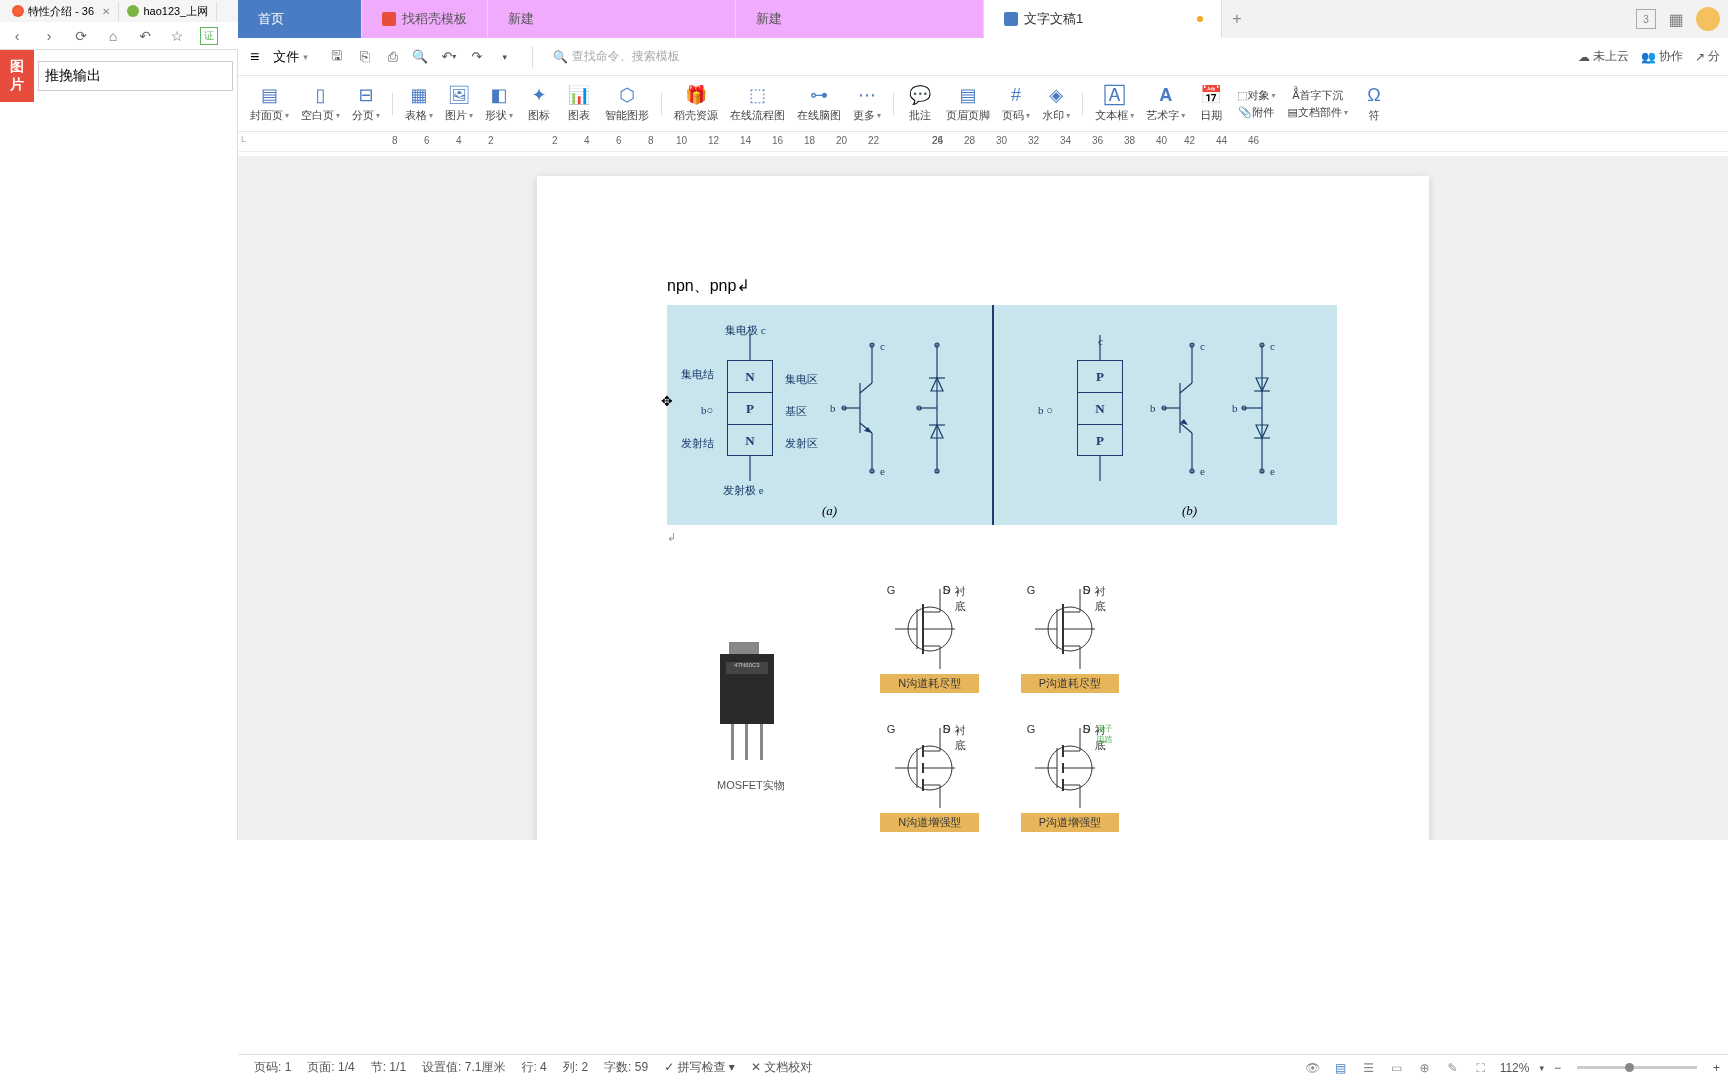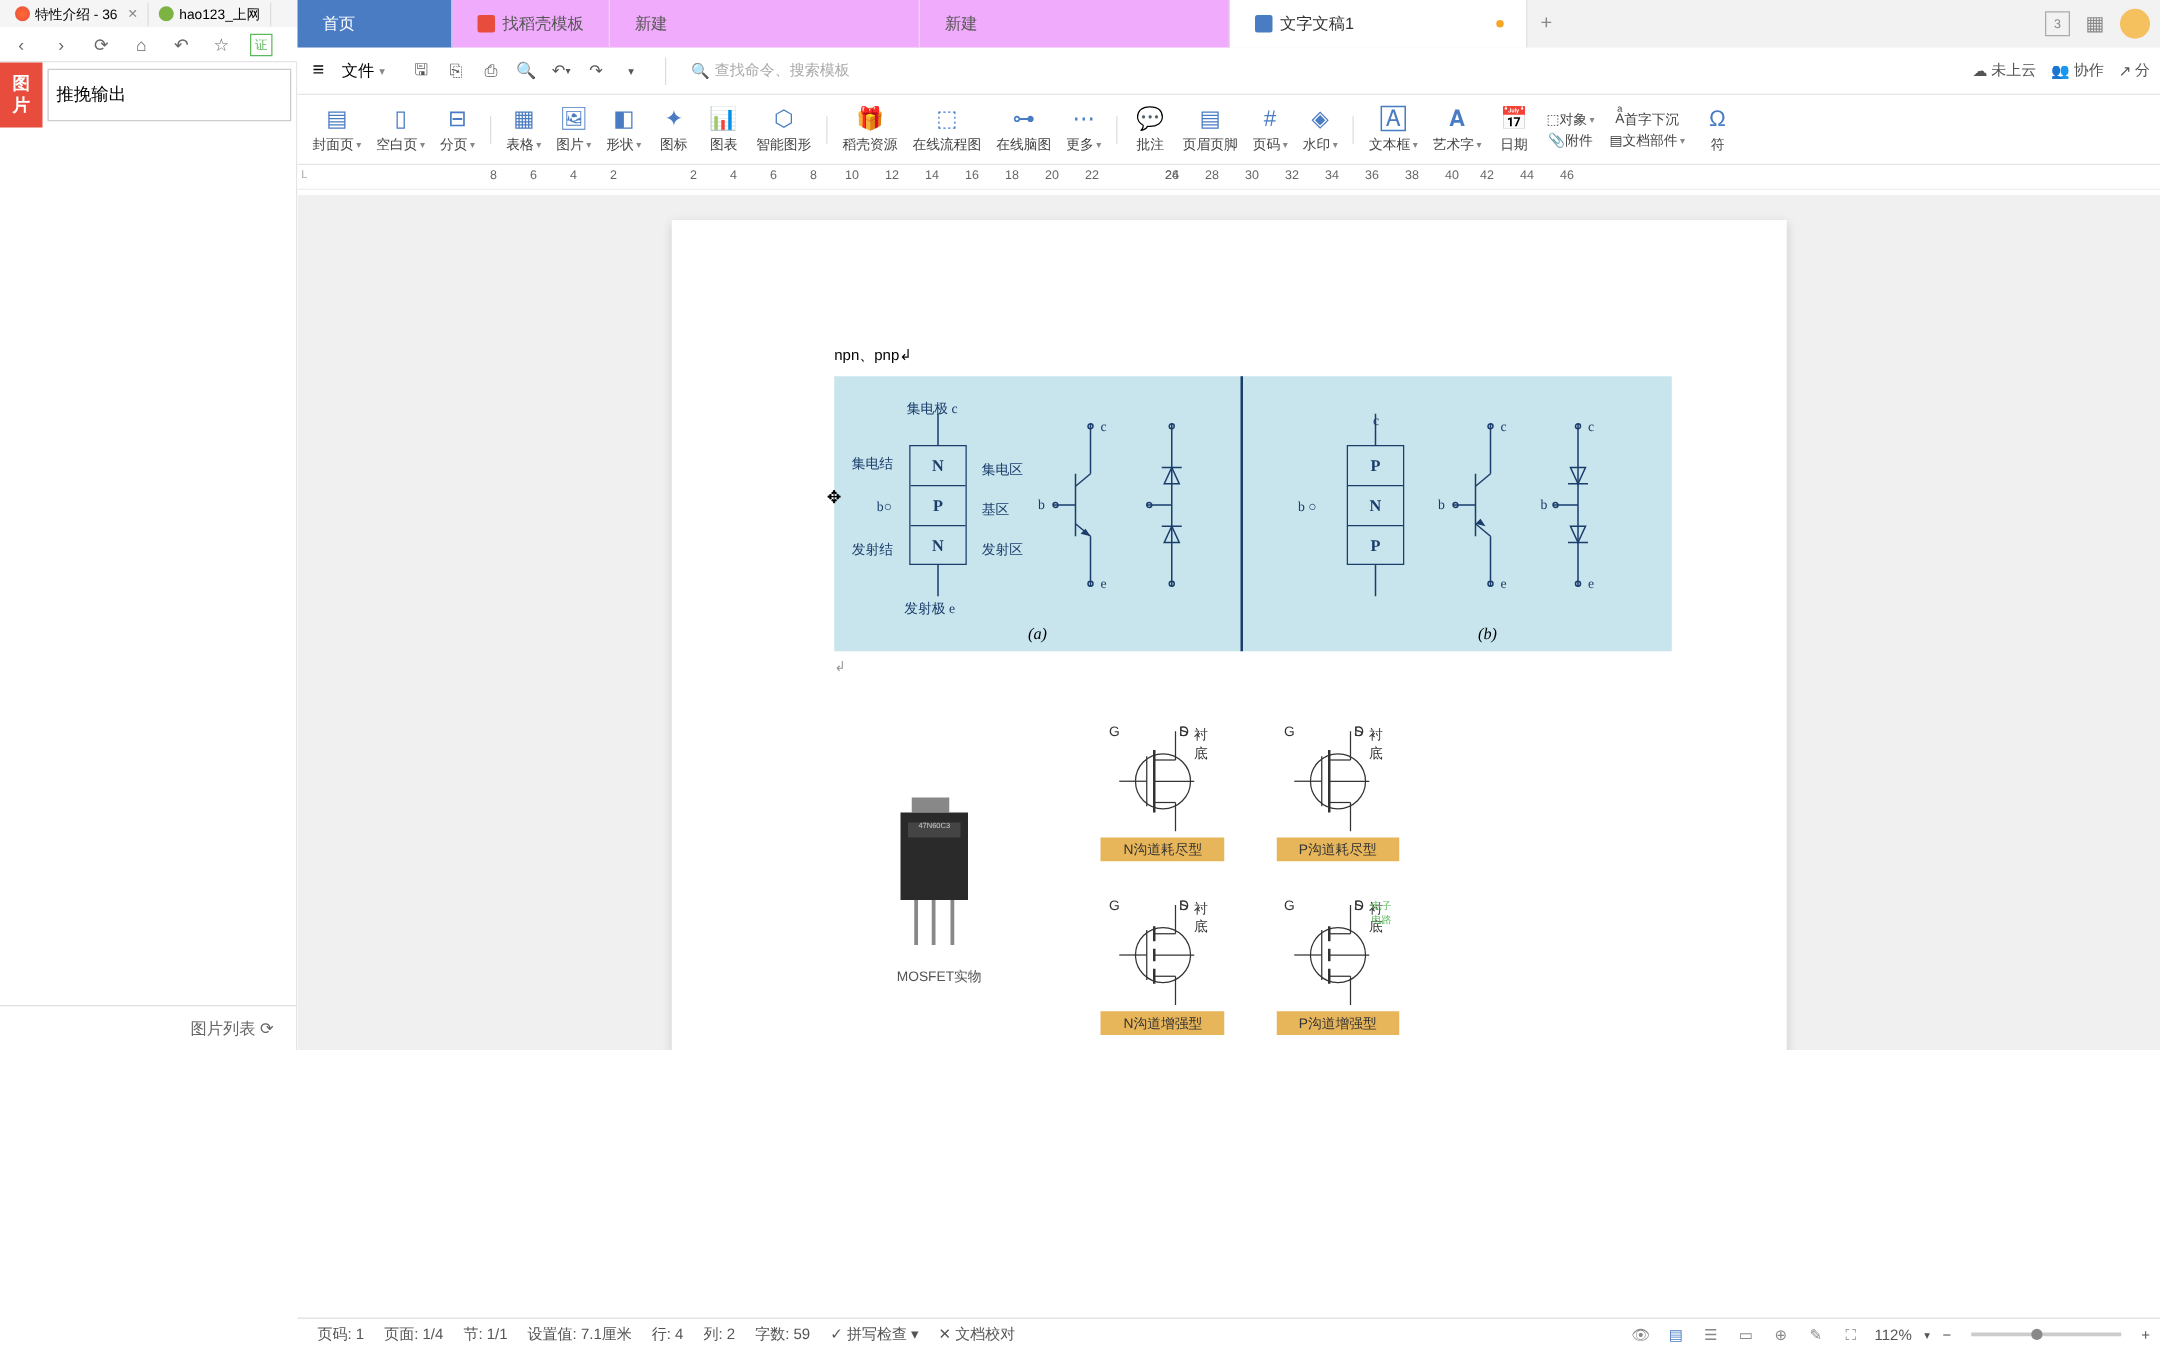--- a/index.html
+++ b/index.html
@@ -6,21 +6,21 @@
 body{background:#fff;overflow:hidden;width:1728px;height:1080px;position:relative}
 .browser-tabs{height:22px;display:flex;align-items:center;background:#f5f5f5;font-size:11px;padding:0 4px}
 .btab{padding:2px 8px;display:flex;align-items:center;gap:4px;border-right:1px solid #ddd}
 .btab .ico{width:12px;height:12px;border-radius:50%}
 .close-x{font-size:10px;color:#888;margin-left:4px}
 .browser-bar{height:28px;display:flex;align-items:center;gap:14px;padding:0 8px;background:#fff;border-bottom:1px solid #ddd}
 .bicon{width:18px;height:18px;display:flex;align-items:center;justify-content:center;color:#666;font-size:14px}
 .left-panel{position:absolute;left:0;top:50px;width:238px;height:790px;background:#fff;border-right:1px solid #ddd}
 .lp-header{display:flex;align-items:center;height:52px}
 .lp-badge{background:#e74c3c;color:#fff;padding:8px 10px;font-size:14px;font-weight:bold}
-.lp-input{flex:1;border:1px solid #ccc;height:42px;margin:0 4px;padding:0 6px;font-size:14px}
+.lp-input{flex:1;border:1px solid #ccc;height:30px;margin:0 4px;padding:0 6px;font-size:14px}
 .lp-footer{position:absolute;bottom:0;left:0;right:0;height:36px;border-top:1px solid #e0e0e0;display:flex;align-items:center;justify-content:flex-end;padding-right:18px;font-size:13px;color:#666}
 .app-area{position:absolute;left:238px;top:0;right:0;height:840px;background:#fff}
 .app-tabs{height:38px;display:flex;align-items:stretch;background:#f2f2f2;position:relative}
 .atab{min-width:124px;padding:0 20px;display:flex;align-items:center;gap:6px;font-size:13px;color:#555;border-right:1px solid #ddd;position:relative;background:#f0abfc}
 .atab.active{background:#4a7cc4;color:#fff}
 .atab.doc{background:#fff;color:#333}
 .atab .tico{width:14px;height:14px}
 .tab-plus{width:30px;display:flex;align-items:center;justify-content:center;color:#888;font-size:16px}
 .atab .dot{width:6px;height:6px;border-radius:50%;background:#f5a623;position:absolute;right:18px}
 .app-tabs-right{position:absolute;right:8px;top:0;height:38px;display:flex;align-items:center;gap:10px}
@@ -41,21 +41,21 @@
 .mr-item{display:flex;align-items:center;gap:3px}
 .toolbar{height:56px;display:flex;align-items:center;background:#fff;border-bottom:1px solid #e5e5e5;padding:0 6px}
 .tool{display:flex;flex-direction:column;align-items:center;justify-content:center;padding:0 6px;height:50px;font-size:11px;color:#444;gap:2px;min-width:40px}
 .tool .ti{width:22px;height:22px;display:flex;align-items:center;justify-content:center;font-size:18px;color:#4a7cc4}
 .tool .dd{font-size:8px;color:#888;margin-left:2px}
 .tool-lbl{display:flex;align-items:center}
 .ruler{height:20px;background:#fff;position:relative;font-size:10px;color:#666;border-bottom:1px solid #eee}
 .ruler-mark{position:absolute;top:3px}
 .canvas{position:absolute;top:156px;left:0;right:0;bottom:0;background:#f0f0f0;overflow:auto}
 .page{width:892px;min-height:1120px;background:#fff;margin:20px auto;box-shadow:0 2px 8px rgba(0,0,0,0.15);position:relative;padding:100px 130px}
-.doc-text{font-size:12px;font-family:"Times New Roman",serif}
+.doc-text{font-size:16px;font-family:"Times New Roman",serif}
 .diagram1{width:670px;height:220px;background:#c8e4ed;margin-top:8px;position:relative;display:flex}
 .diag-cursor{position:absolute;left:-6px;top:88px;font-size:14px}
 .dg-half{flex:1;position:relative}
 .dg-sep{position:absolute;left:325px;top:0;width:2px;height:220px;background:#1a3d6b}
 .npn-box{position:absolute;left:60px;top:55px;width:46px;height:96px;border:1px solid #1a3d6b}
 .npn-cell{height:32px;border-bottom:1px solid #1a3d6b;display:flex;align-items:center;justify-content:center;font-size:13px;font-family:serif;color:#1a3d6b;font-weight:bold}
 .npn-cell:last-child{border-bottom:none}
 .dg-label{position:absolute;font-size:11px;color:#1a3d6b;font-family:SimSun}
 .dg-sub{position:absolute;bottom:6px;font-size:13px;font-style:italic;font-family:serif}
 .sym{position:absolute;width:50px;height:130px}
@@ -102,21 +102,20 @@
   <span class="bicon">↶</span>
   <span class="bicon">☆</span>
   <span class="bicon" style="color:#5cb85c;border:1px solid #5cb85c;font-size:10px;padding:1px 2px">证</span>
 </div>
 
 <div class="left-panel">
   <div class="lp-header">
     <div class="lp-badge">图片</div>
     <input class="lp-input" value="推挽输出" style="">
   </div>
-  <div class="lp-footer">图片列表 ⟳</div>
 </div>
 
 <div class="app-area">
   <div class="app-tabs">
     <div class="atab active">
         <span>首页</span>
       </div>
     <div class="atab">
         <span class="tico" style="background:#e74c3c;border-radius:2px"></span>
         <span>找稻壳模板</span>

